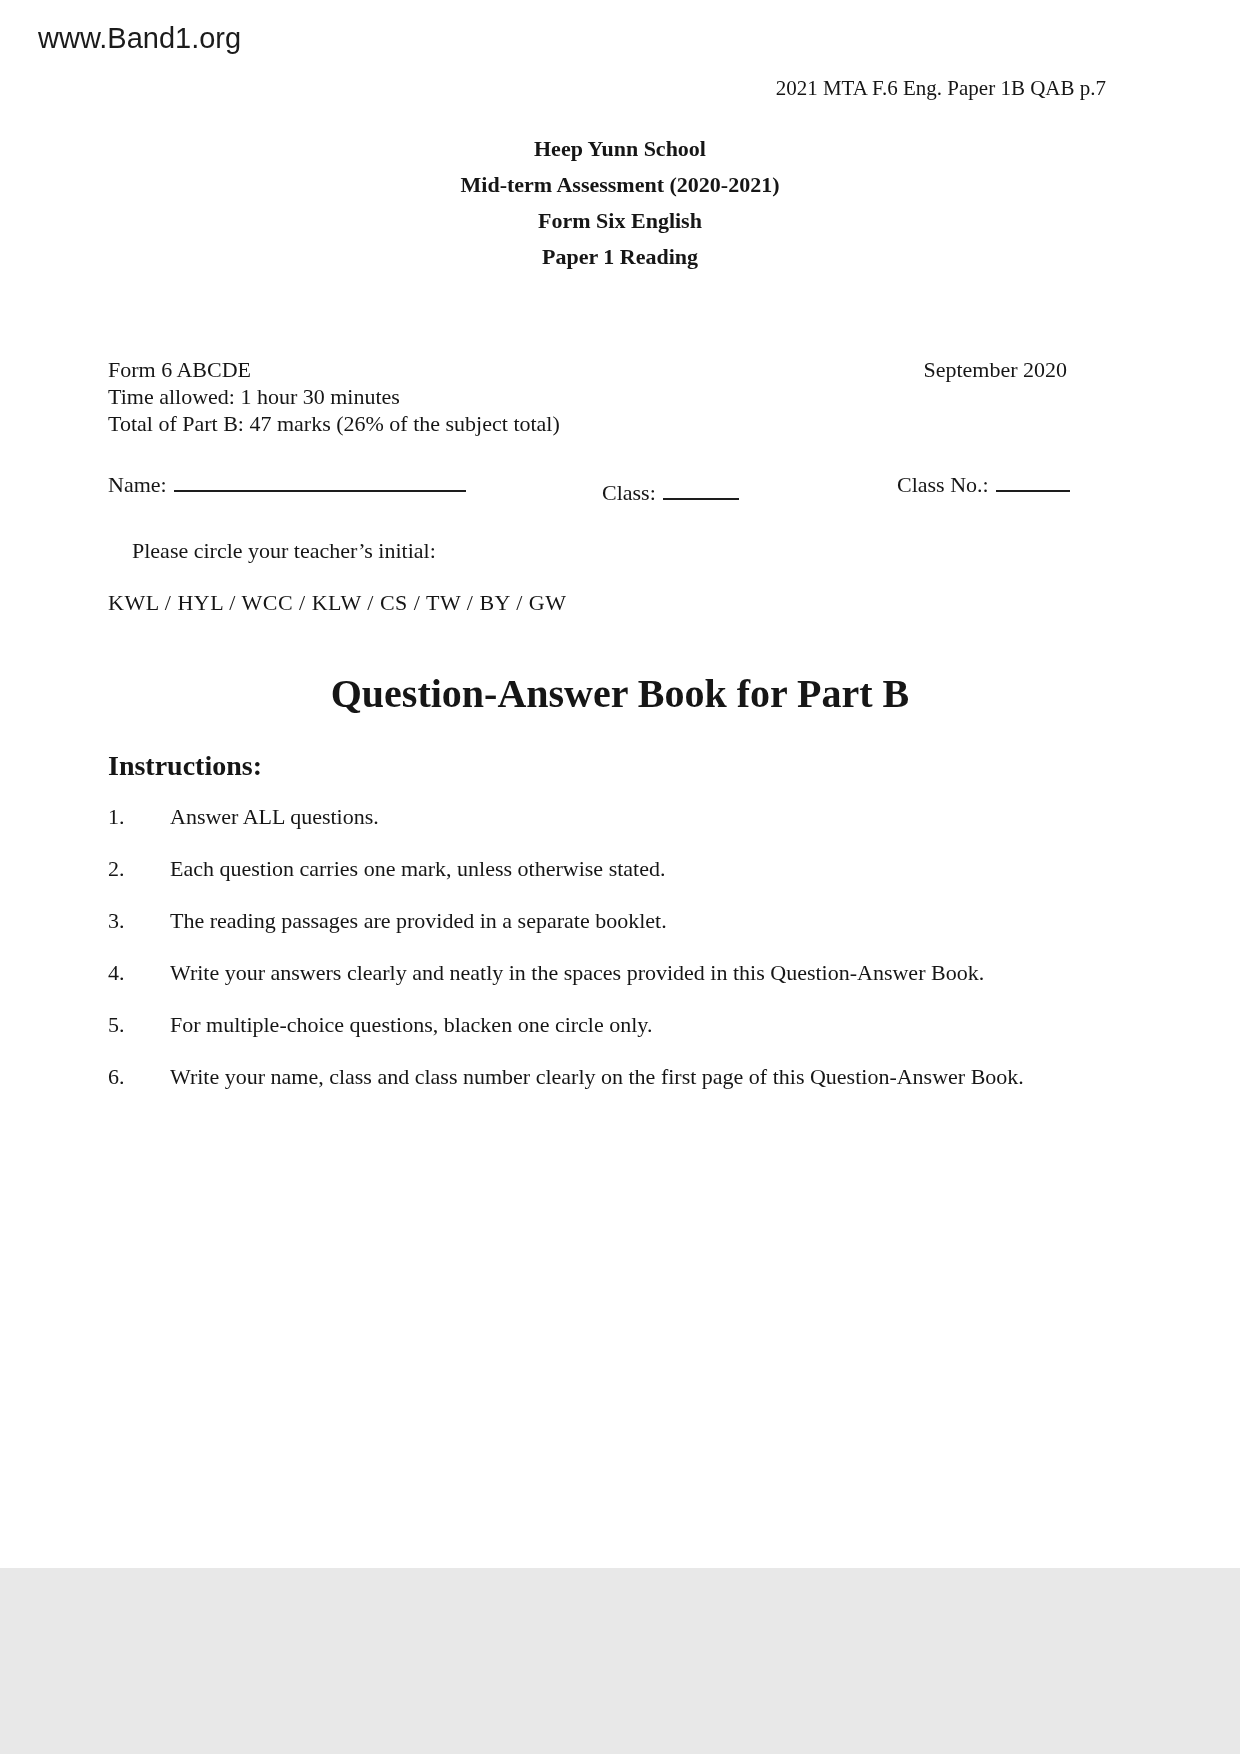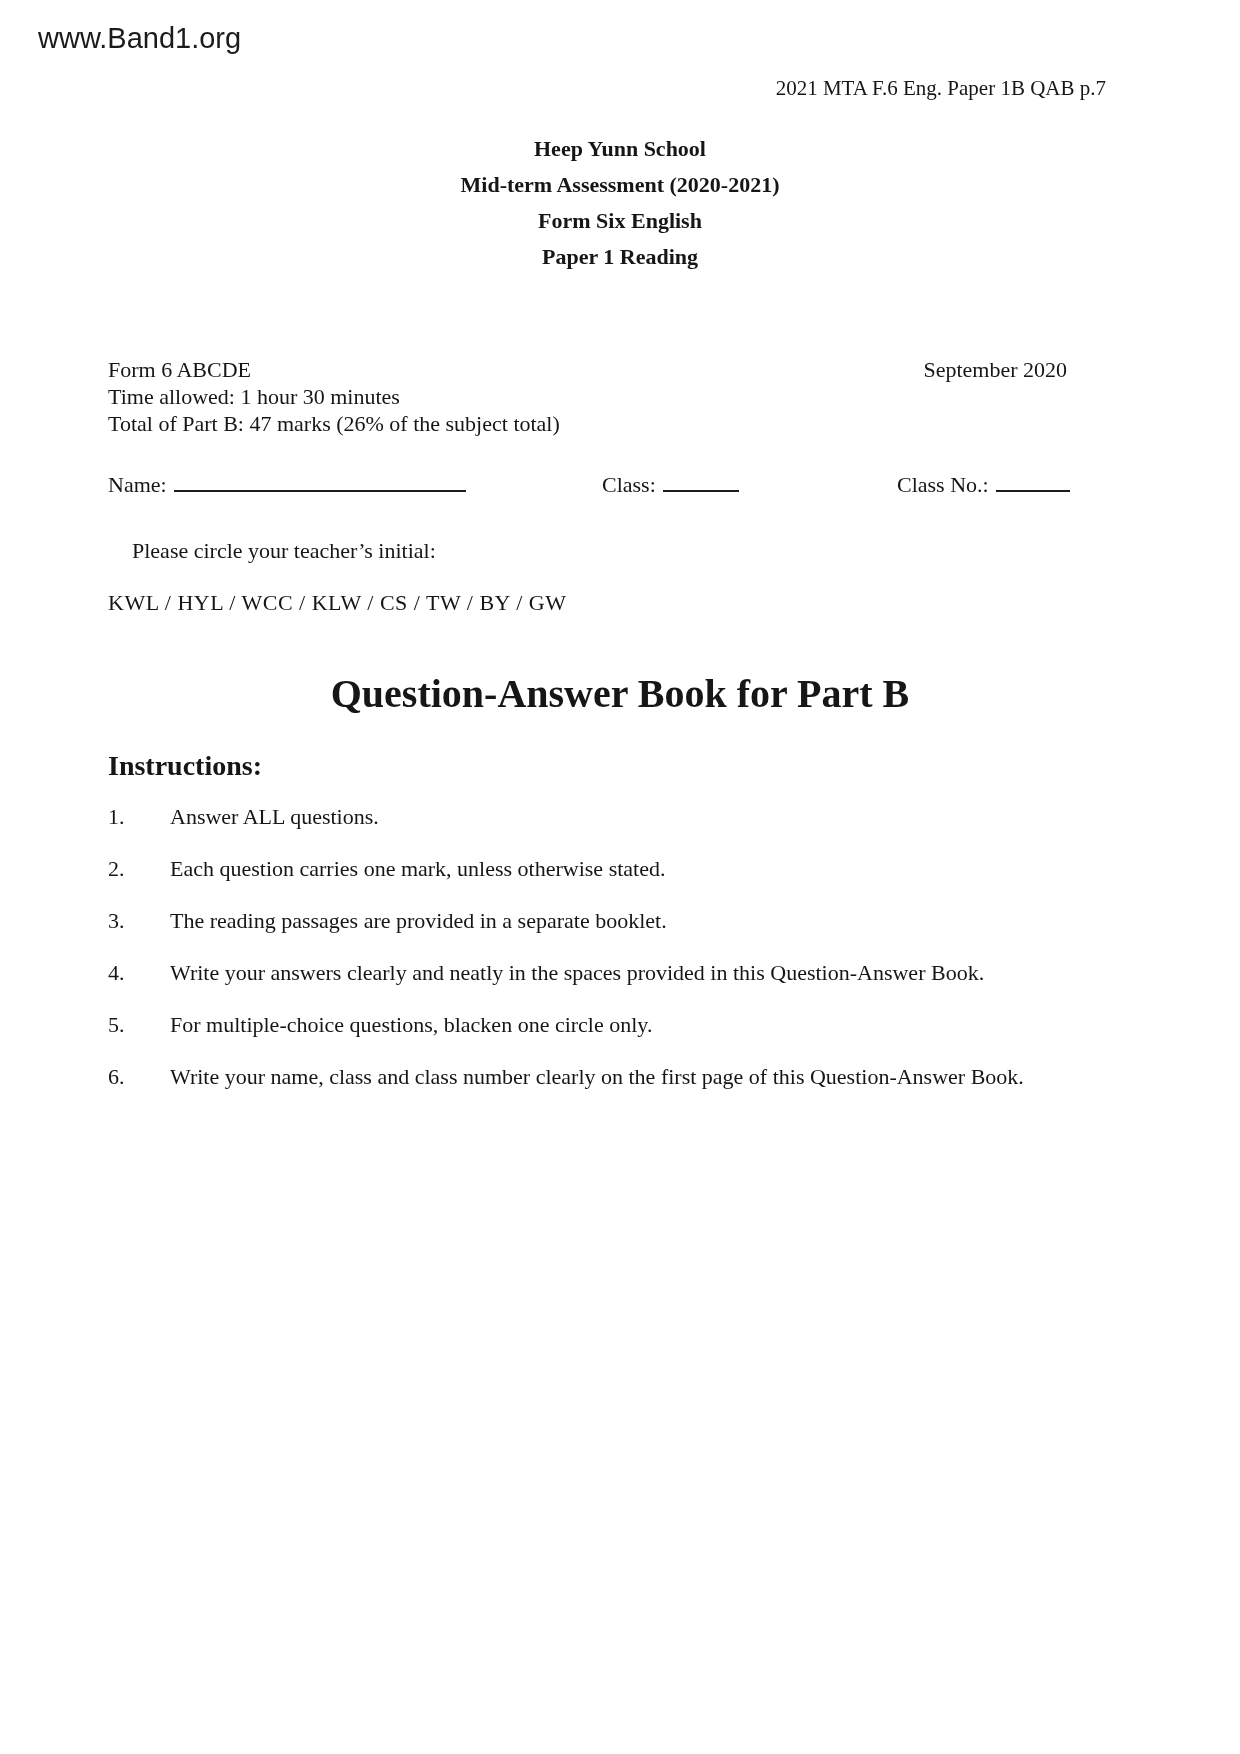--- a/index.html
+++ b/index.html
@@ -3,21 +3,21 @@
 <meta charset="utf-8">
 <style>
   html, body {
     margin: 0;
     padding: 0;
     background: #e8e8e8;
   }
   .page {
     position: relative;
     width: 1240px;
-    height: 1754px;
+    height: 1568px;
     margin: 0 auto;
     background: #ffffff;
     color: #161616;
     font-family: "Liberation Serif", "DejaVu Serif", serif;
     overflow: hidden;
   }
   .watermark {
     position: absolute;
     left: 38px;
     top: 22px;
@@ -59,21 +59,21 @@
   .fields-row {
     position: absolute;
     top: 468px;
     left: 108px;
     width: 969px;
     height: 30px;
     font-size: 22px;
   }
   .field-group { position: absolute; top: 0; white-space: nowrap; }
   .fg-name    { left: 0; }
-  .fg-class   { left: 494px; }
+  .fg-class   { left: 494px; margin-top: 8px; }
   .fg-classno { left: 789px; text-align: right; }
   .blank-line {
     display: inline-block;
     border-bottom: 2px solid #1d1d1d;
     height: 22px;
     margin-left: 7px;
     vertical-align: baseline;
   }
   .u-name    { width: 292px; }
   .u-class   { width: 76px; }

